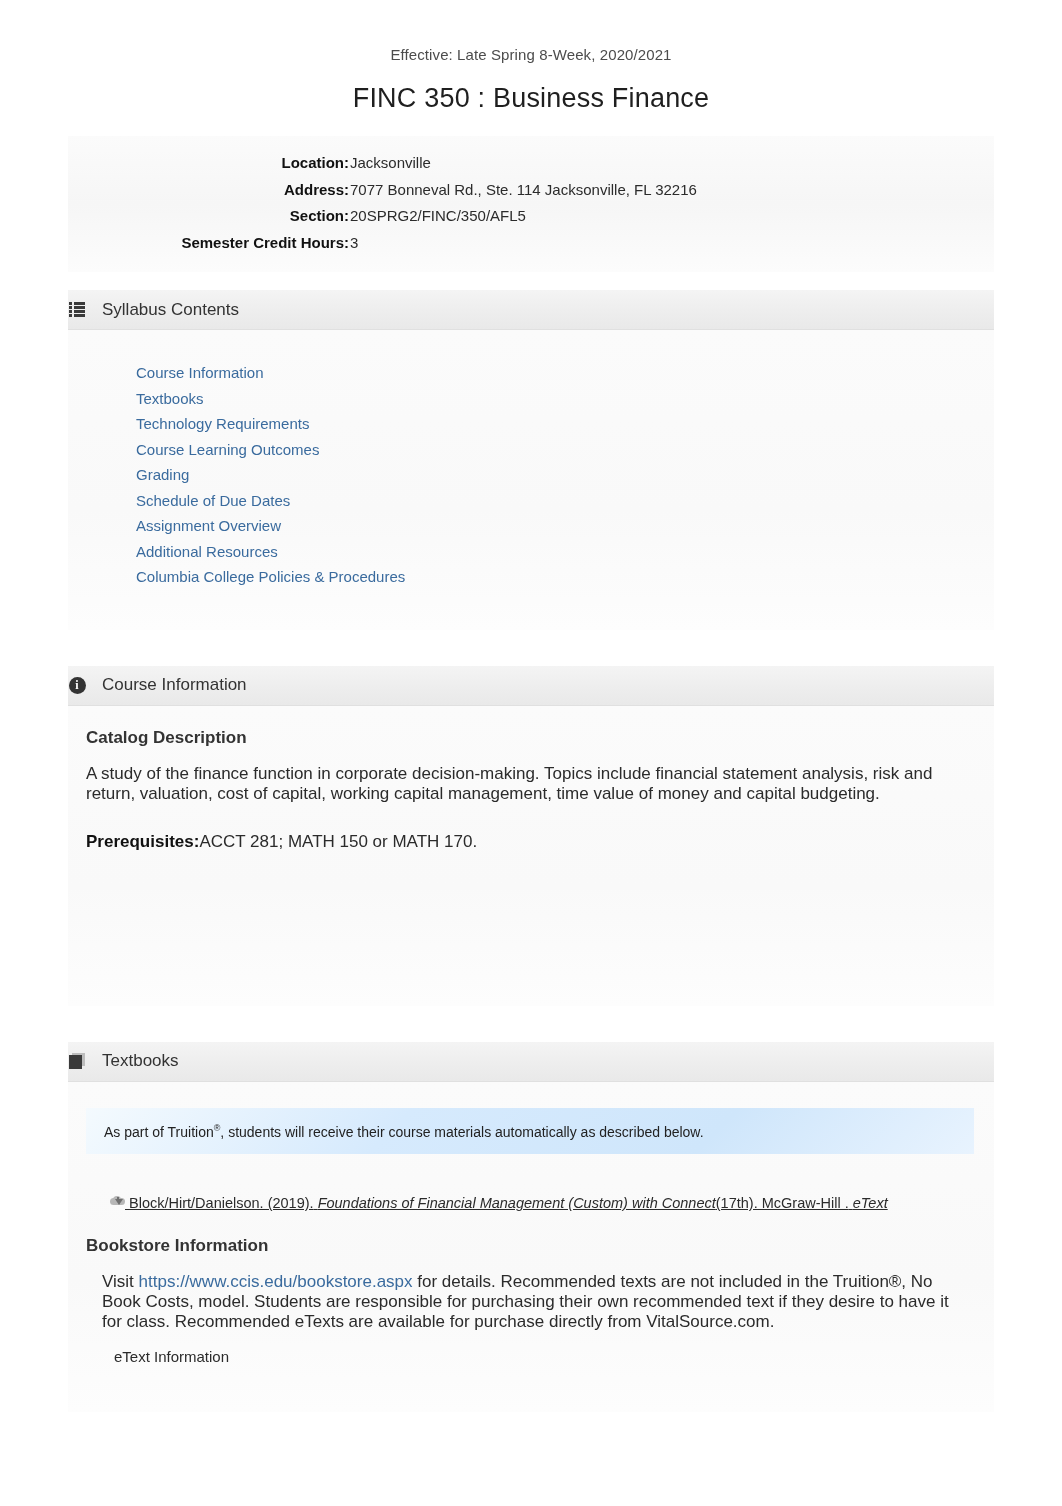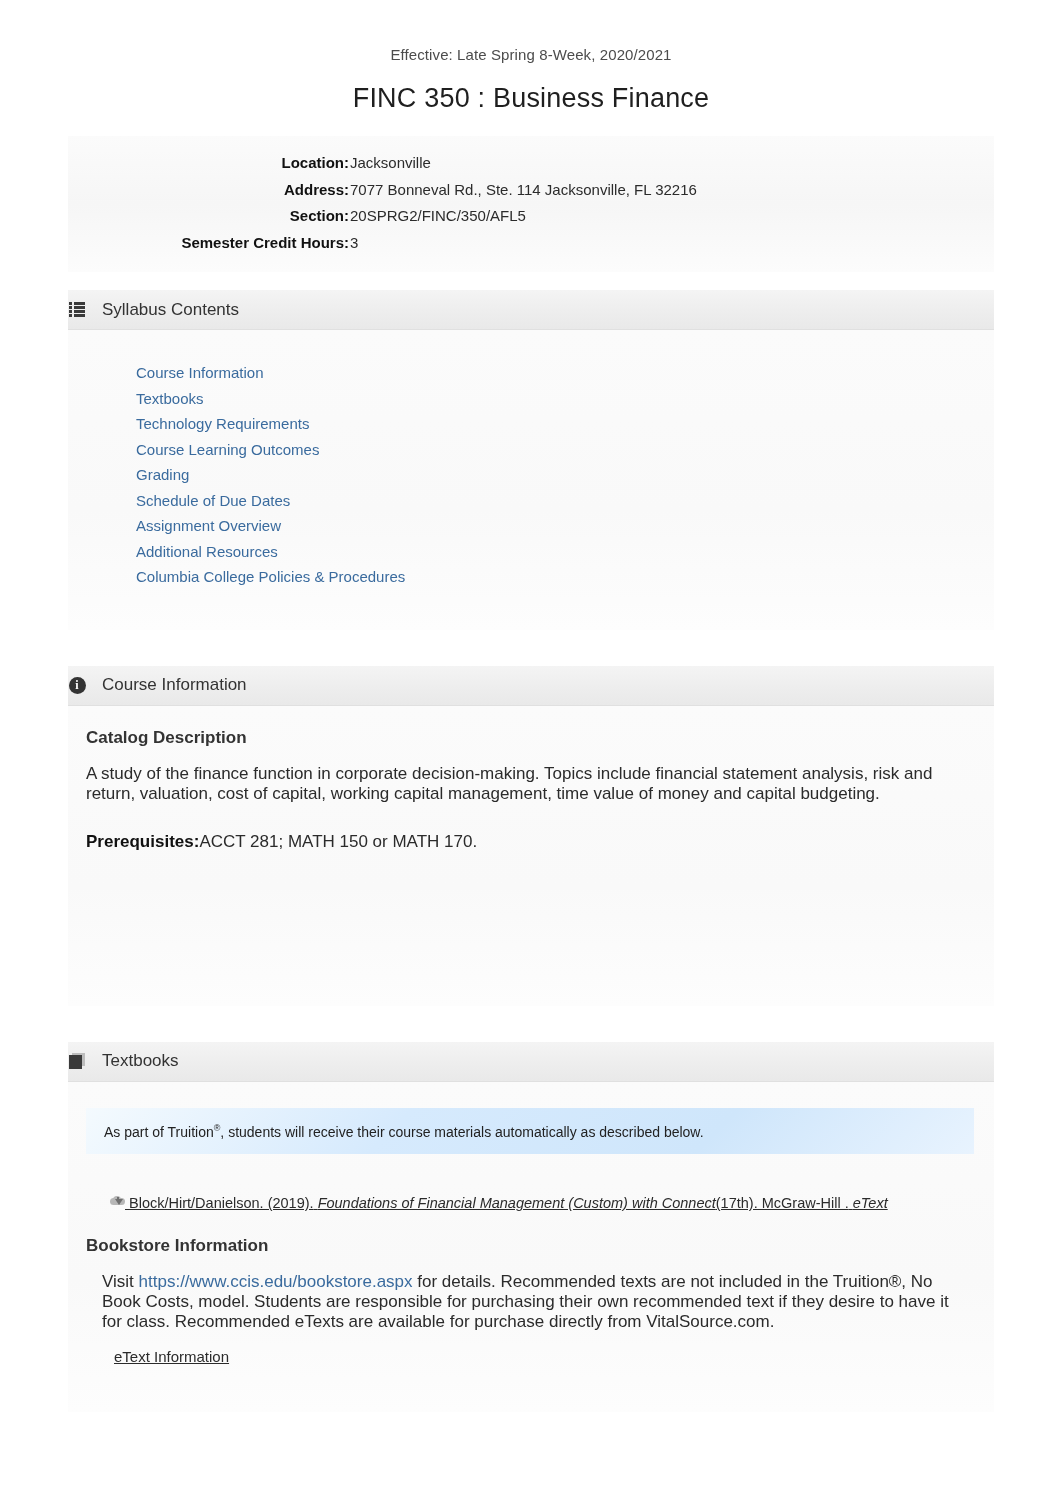--- a/index.html
+++ b/index.html
@@ -227,21 +227,20 @@
   .citation .ital { font-style: italic; }
 
   .bookstore { padding: 22px 22px 0 18px; }
   .bookstore .sub-head { }
   .bookstore p { margin: 16px; }
   .bookstore a { color: #3a6b9e; text-decoration: none; }
   .etext-line {
     margin: 16px 0 0 28px;
     font-size: 15px;
     color: #2b2b2b;
-    text-decoration: underline;
   }
 
   .spacer-sm { height: 36px; }
   .spacer-xs { height: 18px; }
 </style>
 </head>
 <body>
 
 <div class="page">
 

